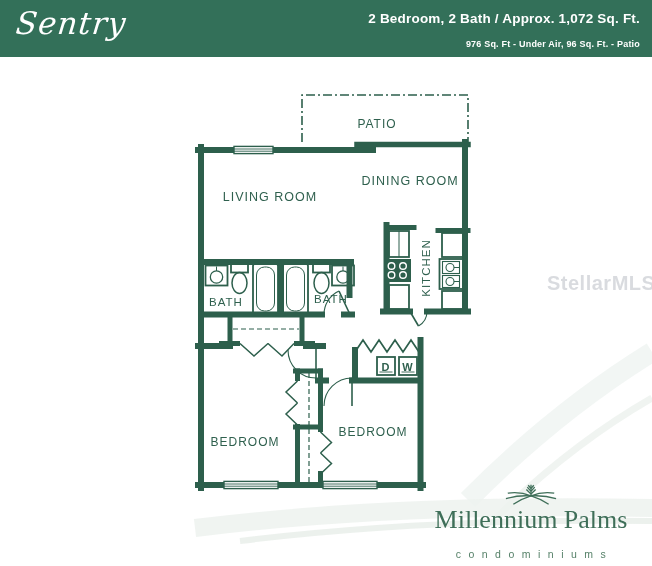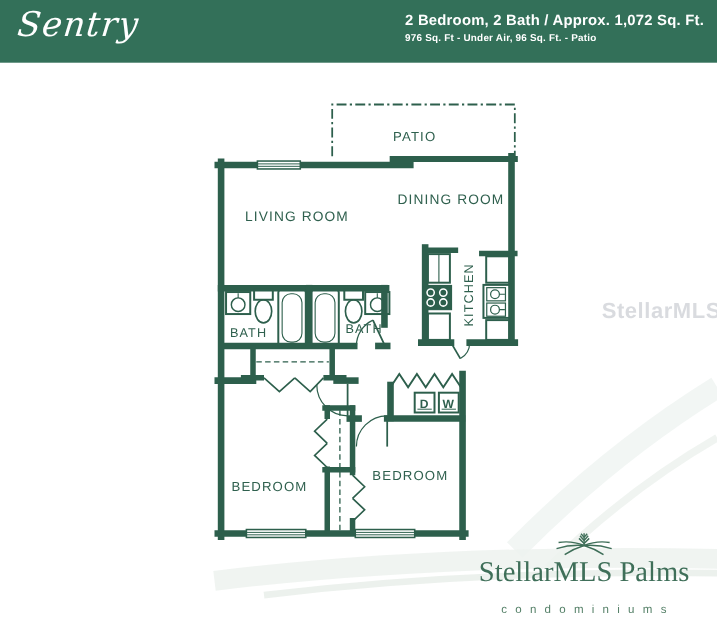--- a/index.html
+++ b/index.html
@@ -11,23 +11,23 @@
   .header{
     position:absolute;left:0;top:0;width:652px;height:57px;
     background:#337059;color:#ffffff;z-index:5;
   }
   .plan-name{
     position:absolute;left:16px;top:8px;
     font-family:"DejaVu Serif","Liberation Serif",serif;
     font-style:italic;font-size:31px;line-height:1;letter-spacing:1px;
     transform:skewX(-6deg);
   }
-  .specs{position:absolute;right:12px;top:11px;text-align:left;}
+  .specs{position:absolute;right:12px;top:11px;text-align:right;}
   .specs1{font-size:13.5px;font-weight:bold;letter-spacing:.2px;}
-  .specs2{font-size:9px;font-weight:bold;margin-top:3px;letter-spacing:.2px;}
+  .specs2{font-size:9px;font-weight:bold;margin-top:13px;letter-spacing:.2px;}
   
   svg.plan{position:absolute;left:0;top:0;z-index:1;}
   .lbl{fill:#2F604E;font-family:"Liberation Sans",sans-serif;letter-spacing:1px;}
   
   .watermark{
     position:absolute;left:547px;top:272px;z-index:2;
     font-size:20px;font-weight:600;letter-spacing:.5px;
     color:rgba(185,189,197,.55);
     text-shadow:0 1px 0 rgba(255,255,255,.9);
   }
@@ -243,15 +243,15 @@
       <path d="M32,10 L28,5.5 M32,10 L36,5.5"></path>
       <path d="M32,13 L27,8 M32,13 L37,8"></path>
       <path d="M32,15 Q20,10 7,12"></path>
       <path d="M32,15 Q18,14 5,18"></path>
       <path d="M32,15 Q22,18 13,24"></path>
       <path d="M32,15 Q44,10 57,12"></path>
       <path d="M32,15 Q46,14 59,18"></path>
       <path d="M32,15 Q42,18 51,24"></path>
     </g>
   </svg>
-  <div class="logo-name">StellarMLS Palms</div>
+  <div class="logo-name">Millennium Palms</div>
   <div class="logo-sub">condominiums</div>
 </div>
 
 </body></html>

